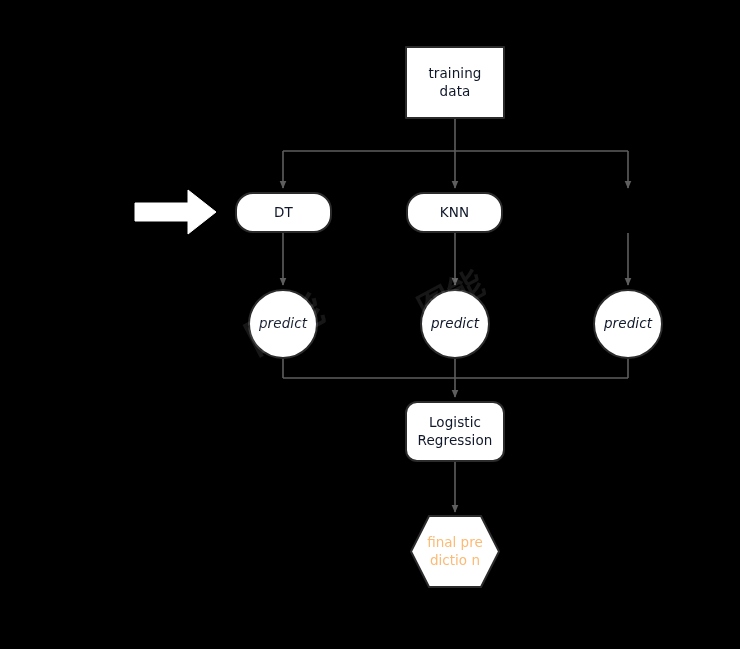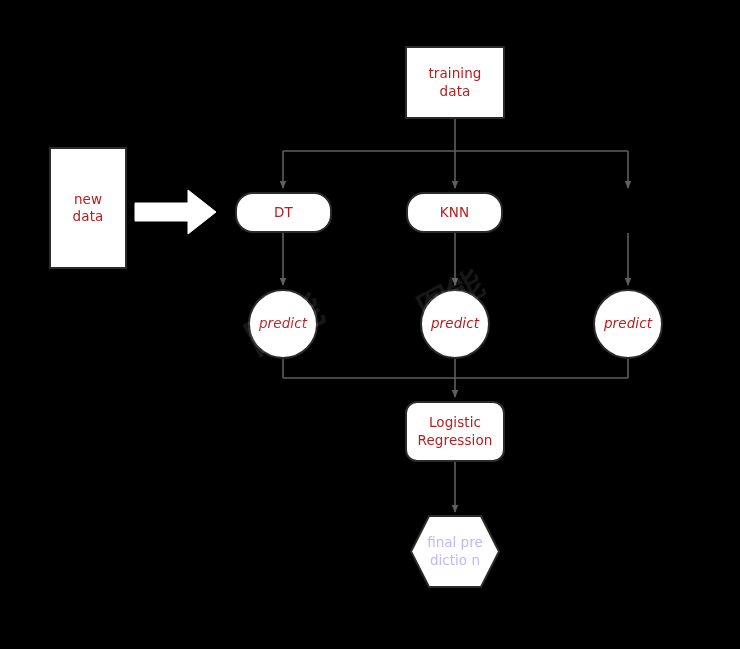--- a/index.html
+++ b/index.html
@@ -37,21 +37,21 @@
     position: absolute;
     background: #ffffff;
     border: 2px solid #2b2b2b;
     box-sizing: border-box;
     display: flex;
     align-items: center;
     justify-content: center;
     text-align: center;
     font-size: 13.5px;
     line-height: 1.28;
-    color: #b91c1c;
+    color: #0f172a;
     letter-spacing: 0.1px;
   }
 
   .node-rect {
     border-radius: 1px;
   }
 
   .node-round {
     border-radius: 18px;
   }
@@ -100,21 +100,21 @@
   
   #node-final-prediction {
     position: absolute;
     left: 411px;  top: 516px; width: 88px;  height: 71px;
     display: flex;
     align-items: center;
     justify-content: center;
     text-align: center;
     font-size: 13.5px;
     line-height: 1.28;
-    color: #c4b5fd;
+    color: #fdba74;
     background: transparent;
     border: none;
   }
   #node-final-prediction .node-label {
     width: 62px;
     word-break: break-all;
   }
 
   .watermark-url {
     position: absolute;
@@ -177,24 +177,20 @@
 
     <path d="M135,203 L188,203 L188,190 L216,212 L188,234 L188,221 L135,221 z" fill="#ffffff" stroke="#ffffff" stroke-width="1"></path>
 
     <path d="M429,516 L481,516 L499,551.5 L481,587 L429,587 L411,551.5 z" fill="#ffffff" stroke="#2b2b2b" stroke-width="2"></path>
   </svg>
 
   <div class="node node-rect" id="node-training-data">
     <span class="node-label">training data</span>
   </div>
 
-  <div class="node node-rect" id="node-new-data">
-    <span class="node-label">new
-data</span>
-  </div>
 
   <div class="node node-round" id="node-dt">
     <span class="node-label">DT</span>
   </div>
 
   <div class="node node-round" id="node-knn">
     <span class="node-label">KNN</span>
   </div>
 
 

